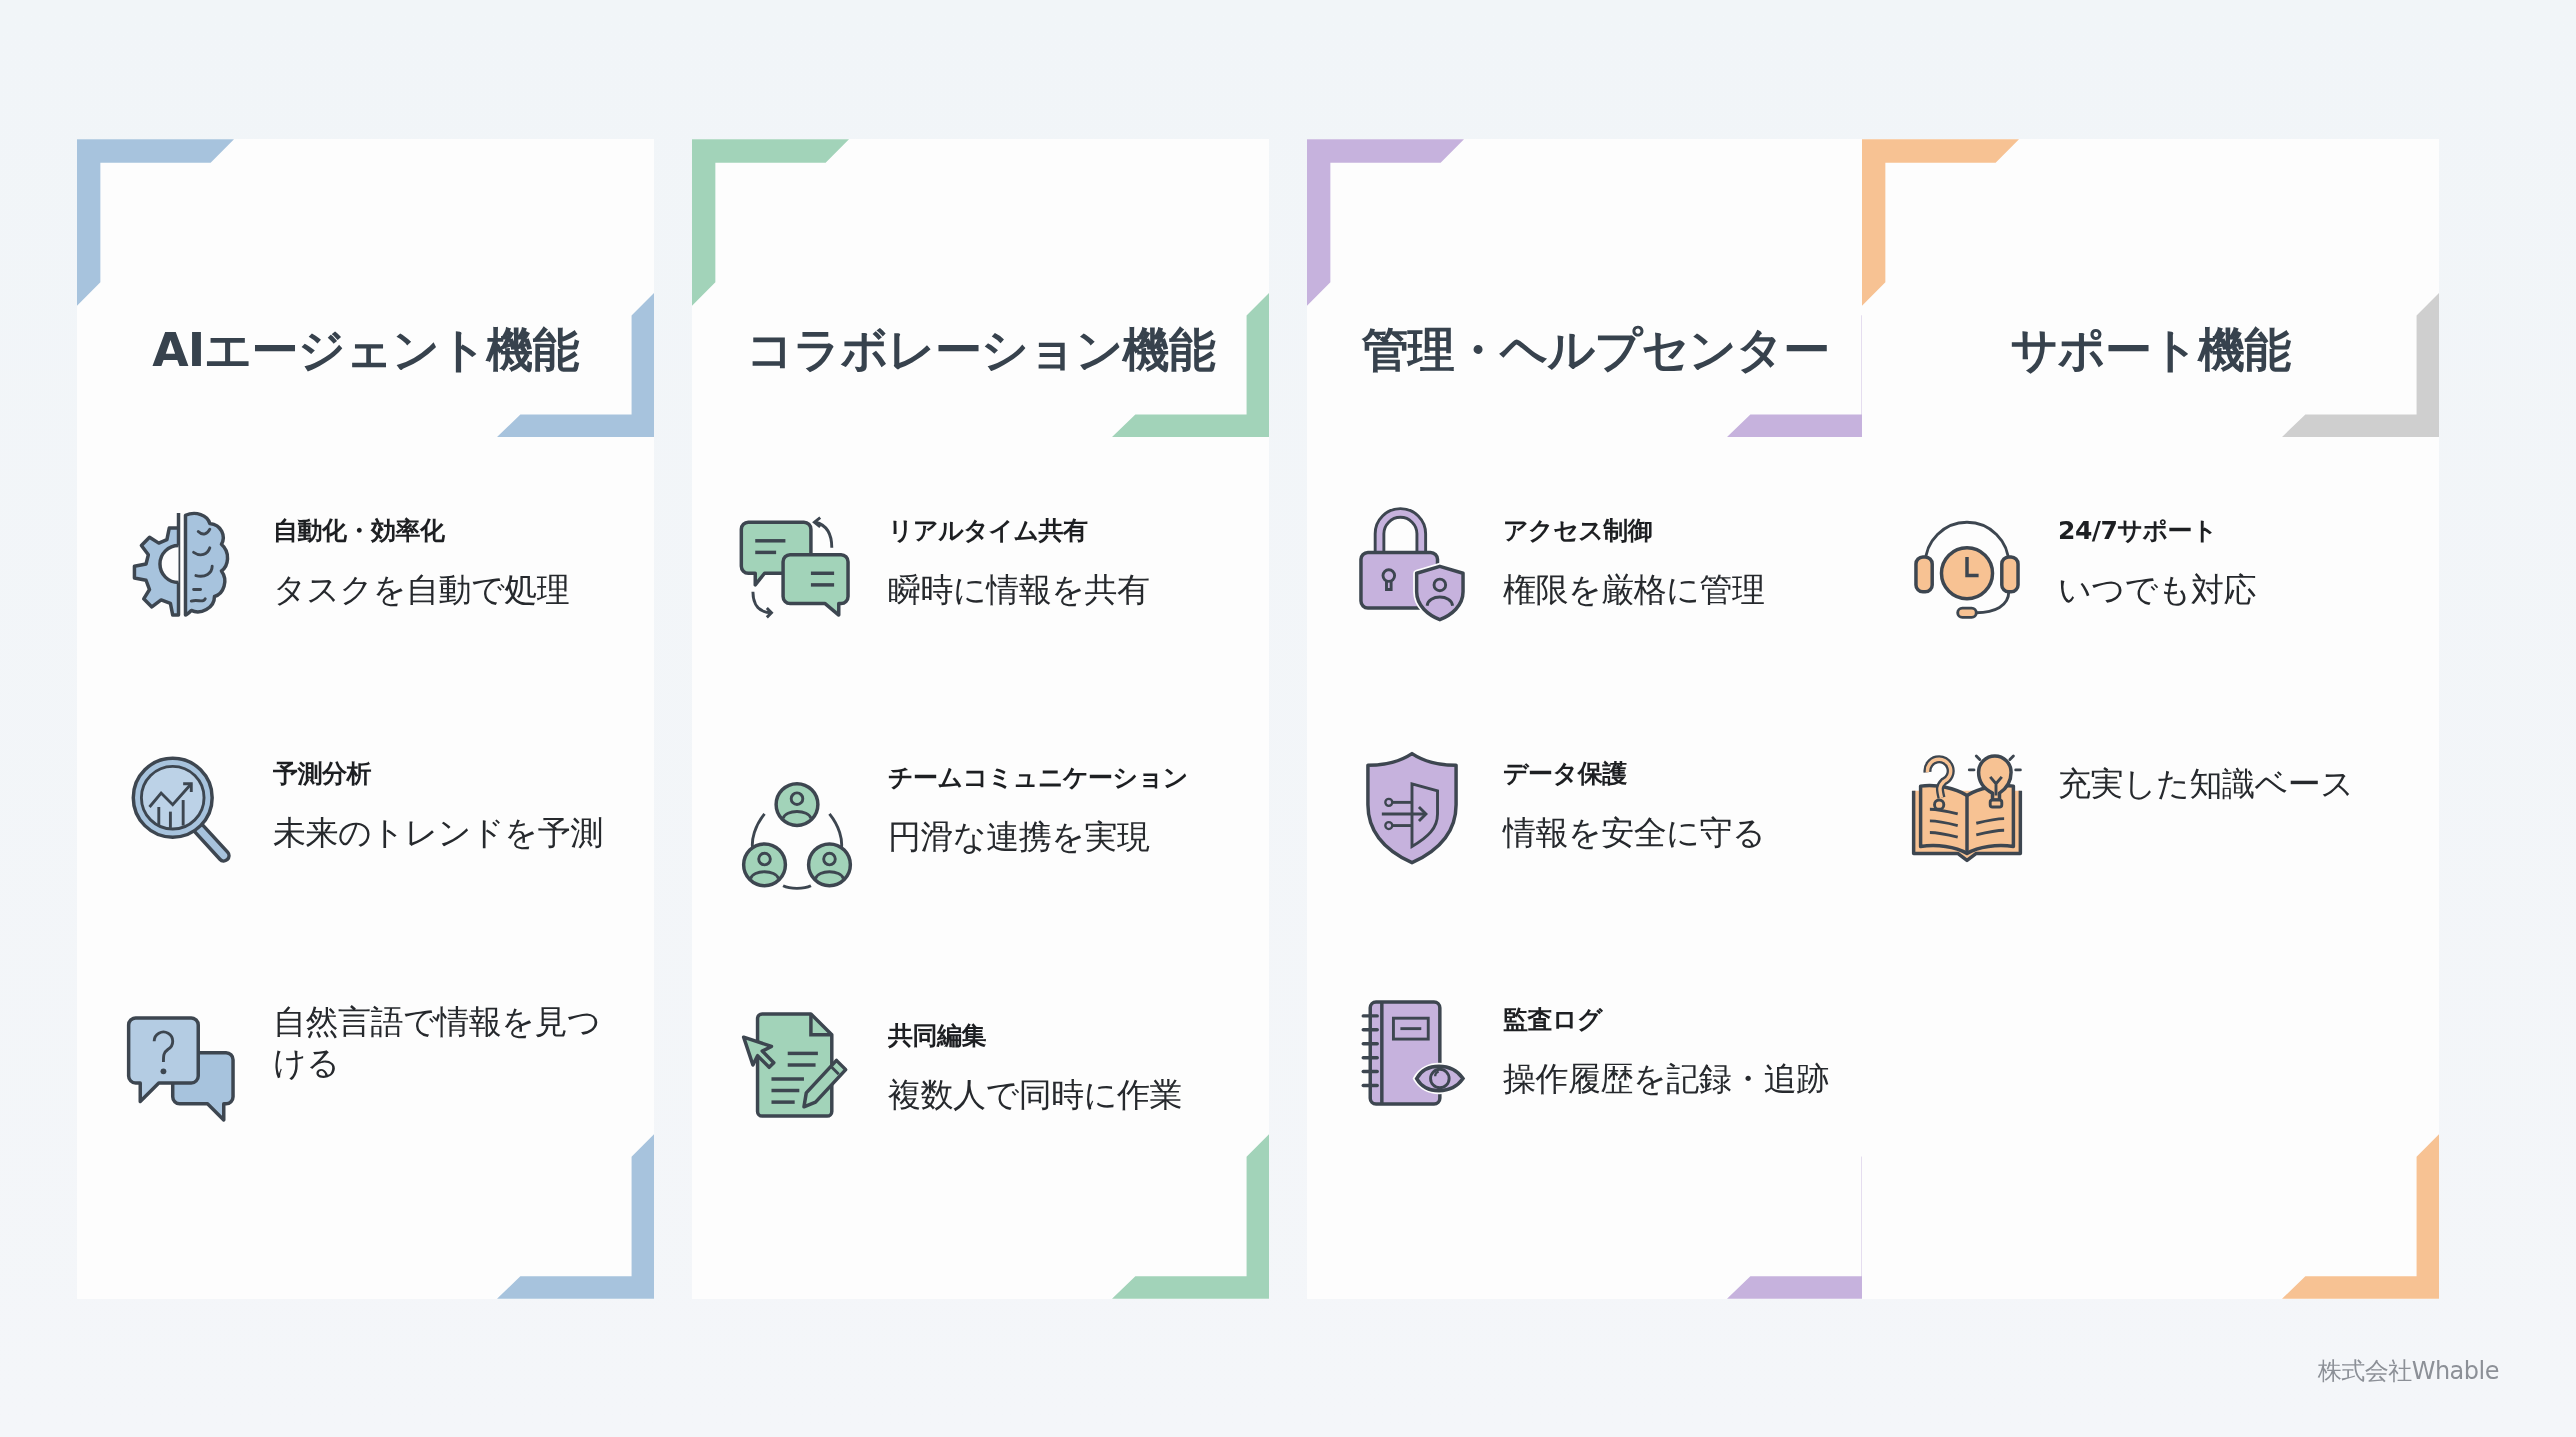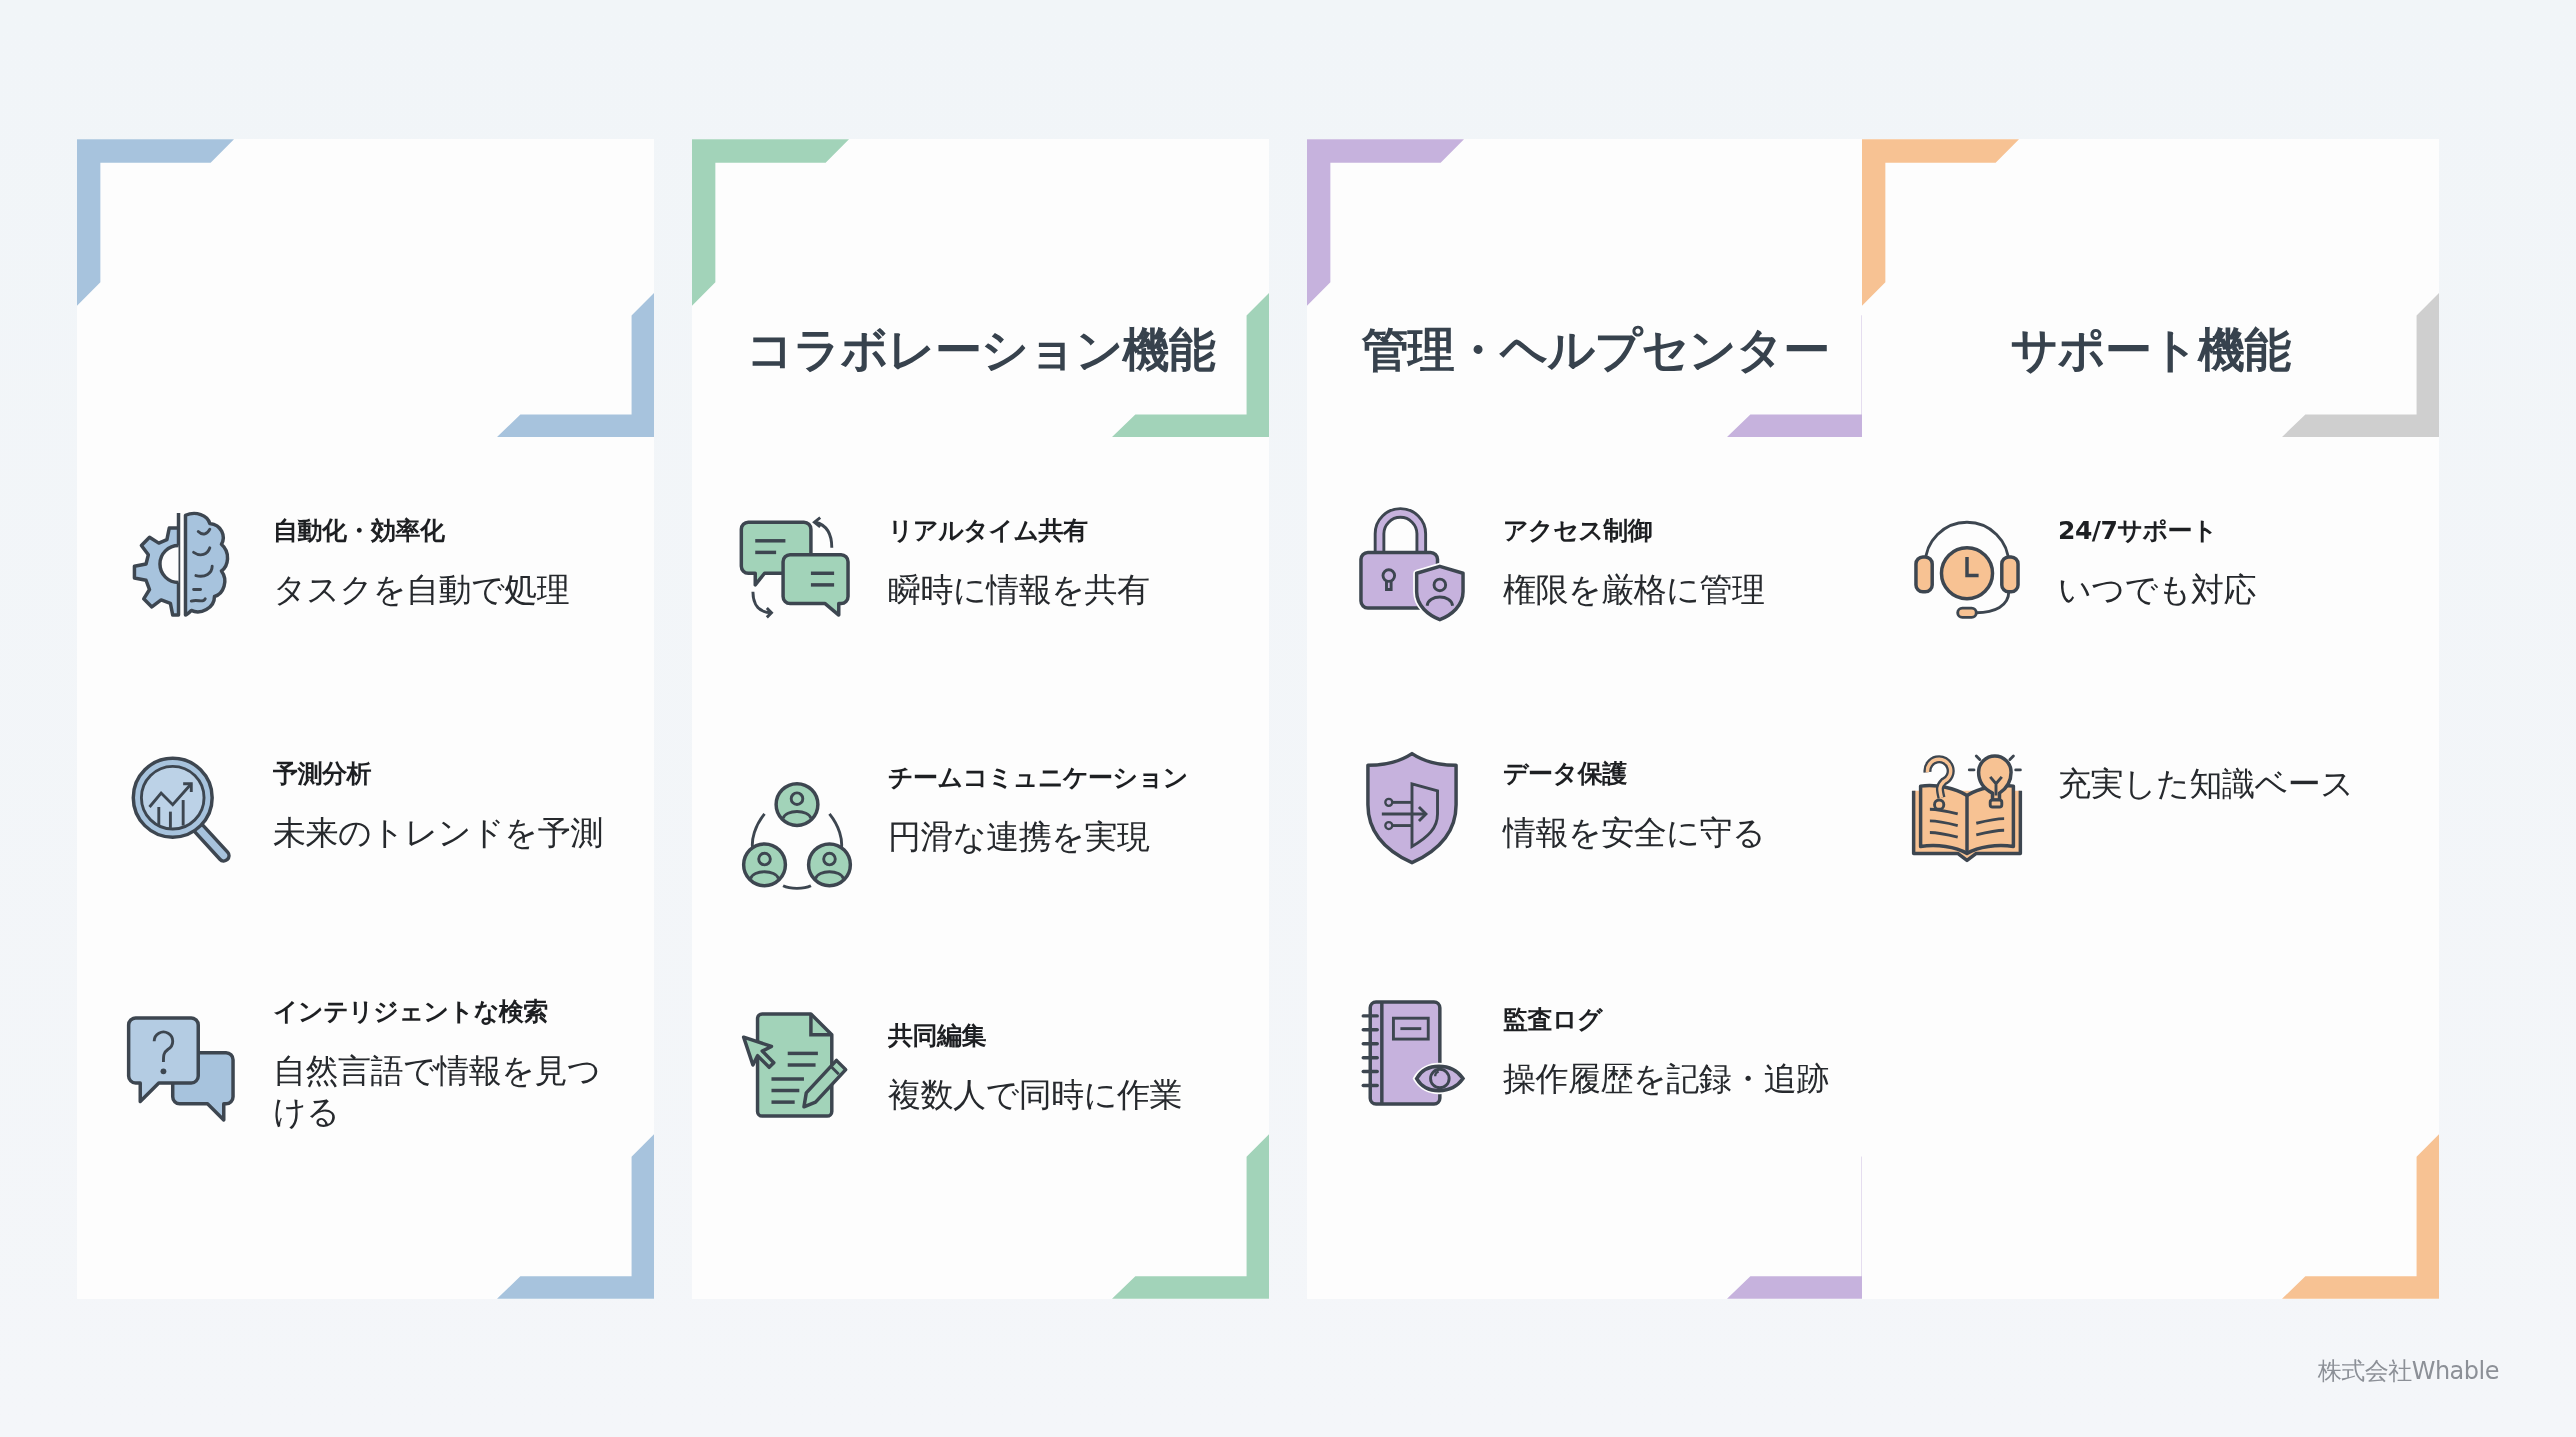--- a/index.html
+++ b/index.html
@@ -57,20 +57,21 @@
   <div class="bracket br-hr">
     <svg width="157" height="144" viewBox="0 0 168 154">
         <polygon points="168,0 168,154 0,154 25,130 144,130 144,24" fill="#a7c3dd"></polygon>
       </svg>
   </div>
   <div class="bracket br-br">
     <svg width="157" height="165" viewBox="0 0 168 176">
         <polygon points="168,0 168,176 0,176 25,152 144,152 144,24" fill="#a7c3dd"></polygon>
       </svg>
   </div>
+  <div class="card-title">AIエージェント機能</div>
 
   <div class="item" style="top:367px">
     <div class="icon">
       <svg viewBox="0 0 100 100">
         <path d="M47 6 L47 94 L42 94 L40 84 L32 81 L24 87 L17 80 L22 72 L19 64 L9 62 L9 52 L19 50 L21 42 L15 34 L22 27 L30 32 L37 29 L39 19 L47 19" fill="#a7c3dd" stroke="#3d4650" stroke-width="3" stroke-linejoin="round"></path>
         <path d="M47 34 A16 16 0 0 0 47 66" fill="#fdfdfd" stroke="#3d4650" stroke-width="3"></path>
         <path d="M53 8 C62 4 72 8 74 15 C84 16 88 26 84 33 C92 40 90 52 84 56 C90 64 86 76 78 78 C78 88 66 94 58 90 C54 94 53 94 53 94 Z" fill="#a7c3dd" stroke="#3d4650" stroke-width="3" stroke-linejoin="round"></path>
         <path d="M60 40 C66 44 72 42 74 36 M64 22 C68 26 72 24 74 20 M62 60 C70 62 76 58 76 52 M60 72 L66 72 M58 82 C64 80 68 84 70 80" fill="none" stroke="#3d4650" stroke-width="2.5" stroke-linecap="round"></path>
       </svg>
     </div>
@@ -103,21 +104,20 @@
   <div class="item" style="top:848px">
     <div class="icon" style="top:24px">
       <svg viewBox="0 0 100 100">
         <path d="M48 36 H88 A6 6 0 0 1 94 42 V74 A6 6 0 0 1 88 80 H86 V94 L72 80 H48 A6 6 0 0 1 42 74 V42 A6 6 0 0 1 48 36 Z" fill="#a7c3dd" stroke="#3d4650" stroke-width="3" stroke-linejoin="round"></path>
         <path d="M10 6 H58 A6 6 0 0 1 64 12 V56 A6 6 0 0 1 58 62 H30 L14 78 V62 H10 A6 6 0 0 1 4 56 V12 A6 6 0 0 1 10 6 Z" fill="#b4cce3" stroke="#3d4650" stroke-width="3" stroke-linejoin="round"></path>
         <path d="M26 26 A8 8 0 1 1 38 33 C34 36 34 38 34 44" fill="none" stroke="#3d4650" stroke-width="2.5"></path>
         <circle cx="34" cy="52" r="2.5" fill="#3d4650"></circle>
       </svg>
     </div>
     <div class="text">
-      <div class="title">インテリジェントな検索</div>
       <div class="desc">自然言語で情報を見つける</div>
     </div>
   </div>
 </div>
 
 <div class="card c2">
   <div class="bracket br-tl">
     <svg width="157" height="167" viewBox="0 0 168 178">
         <polygon points="0,0 168,0 143,25 25,25 25,153 0,178" fill="#a2d3b9"></polygon>
       </svg>

